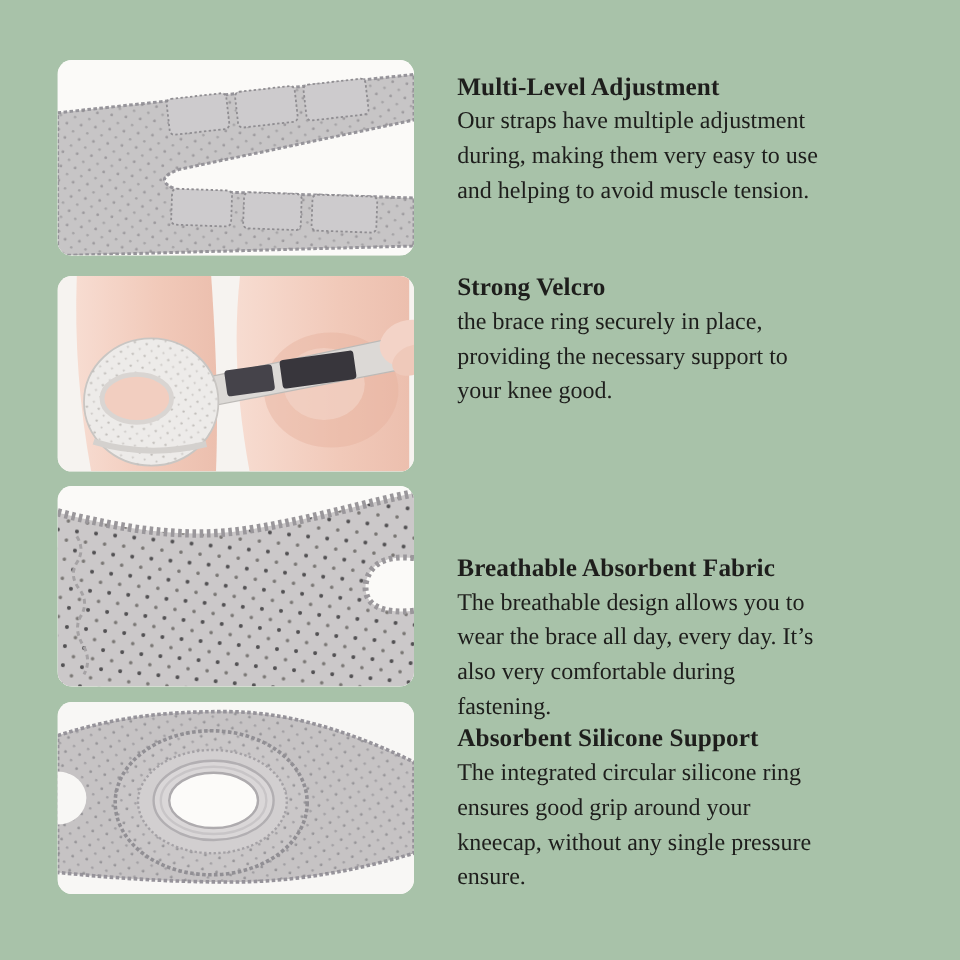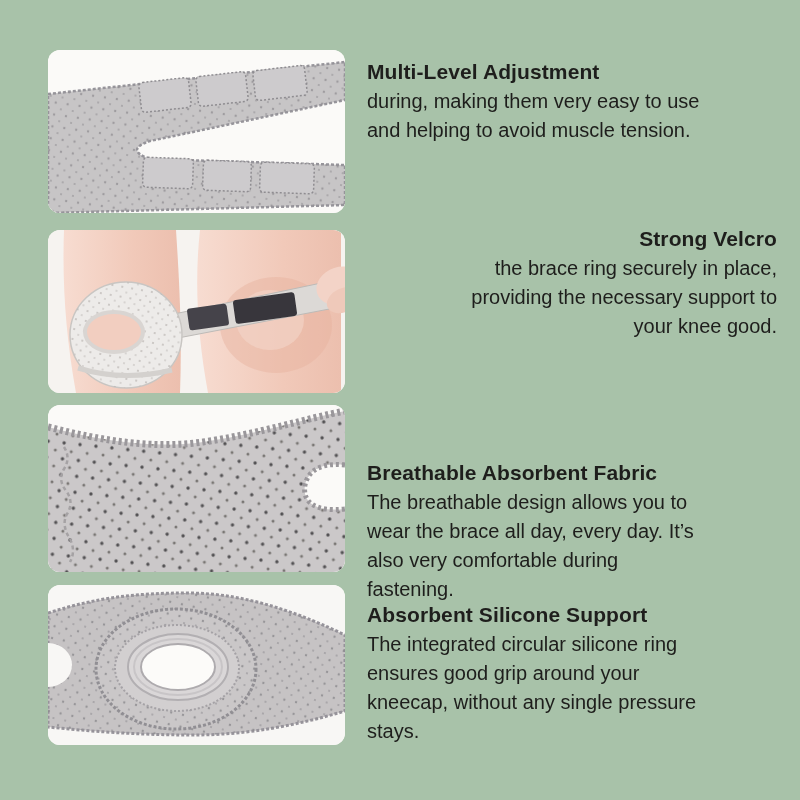--- a/index.html
+++ b/index.html
@@ -11,23 +11,23 @@
   }
   .panel{
     position:absolute;left:48px;width:297px;
     border-radius:12px;overflow:hidden;background:#fbfaf8;
   }
   .panel svg{display:block;width:100%;height:100%;}
   #panel-1{top:50px;height:163px;}
   #panel-2{top:230px;height:163px;}
   #panel-3{top:405px;height:167px;}
   #panel-4{top:585px;height:160px;}
-  .textblock{position:absolute;left:367px;width:410px;}
+  .textblock{position:absolute;left:381px;width:410px;font-family:Liberation Serif, serif;}
   #text-1{top:57px;}
-  #text-2{top:224px;text-align:right;}
+  #text-2{top:224px;}
   #text-3{top:410px;margin-top:48px;}
   #text-4{top:600px;}
   .feature-title{
     margin:0;font-size:21px;line-height:30px;font-weight:bold;
     letter-spacing:0.1px;
   }
   .feature-line{
     margin:0;font-size:20px;line-height:29px;font-weight:normal;
     white-space:nowrap;
   }
@@ -126,20 +126,21 @@
     <ellipse cx="128" cy="84" rx="80" ry="60" fill="url(#p4d)"></ellipse>
     <ellipse cx="129" cy="83" rx="62" ry="43" fill="#d2cfd0" stroke="#a5a2a6" stroke-width="2" stroke-dasharray="2 2"></ellipse>
     <ellipse cx="130" cy="82" rx="50" ry="33" fill="#dad7d8" stroke="#b2afb2" stroke-width="2"></ellipse>
     <ellipse cx="130" cy="82" rx="44" ry="28" fill="none" stroke="#c8c5c7" stroke-width="2"></ellipse>
     <ellipse cx="130" cy="82" rx="37" ry="23" fill="#fcfbf9" stroke="#aeabae" stroke-width="2"></ellipse>
   </svg>
 </div>
 
 <div class="textblock" id="text-1">
   <h2 class="feature-title">Multi-Level Adjustment</h2>
+  <p class="feature-line">Our straps have multiple adjustment</p>
   <p class="feature-line">during, making them very easy to use</p>
   <p class="feature-line">and helping to avoid muscle tension.</p>
 </div>
 
 <div class="textblock" id="text-2">
   <h2 class="feature-title">Strong Velcro</h2>
   <p class="feature-line">the brace ring securely in place,</p>
   <p class="feature-line">providing the necessary support to</p>
   <p class="feature-line">your knee good.</p>
 </div>
@@ -150,14 +151,14 @@
   <p class="feature-line">wear the brace all day, every day. It’s</p>
   <p class="feature-line">also very comfortable during</p>
   <p class="feature-line">fastening.</p>
 </div>
 
 <div class="textblock" id="text-4">
   <h2 class="feature-title">Absorbent Silicone Support</h2>
   <p class="feature-line">The integrated circular silicone ring</p>
   <p class="feature-line">ensures good grip around your</p>
   <p class="feature-line">kneecap, without any single pressure</p>
-  <p class="feature-line">stays.</p>
+  <p class="feature-line">ensure.</p>
 </div>
 
 </body></html>

